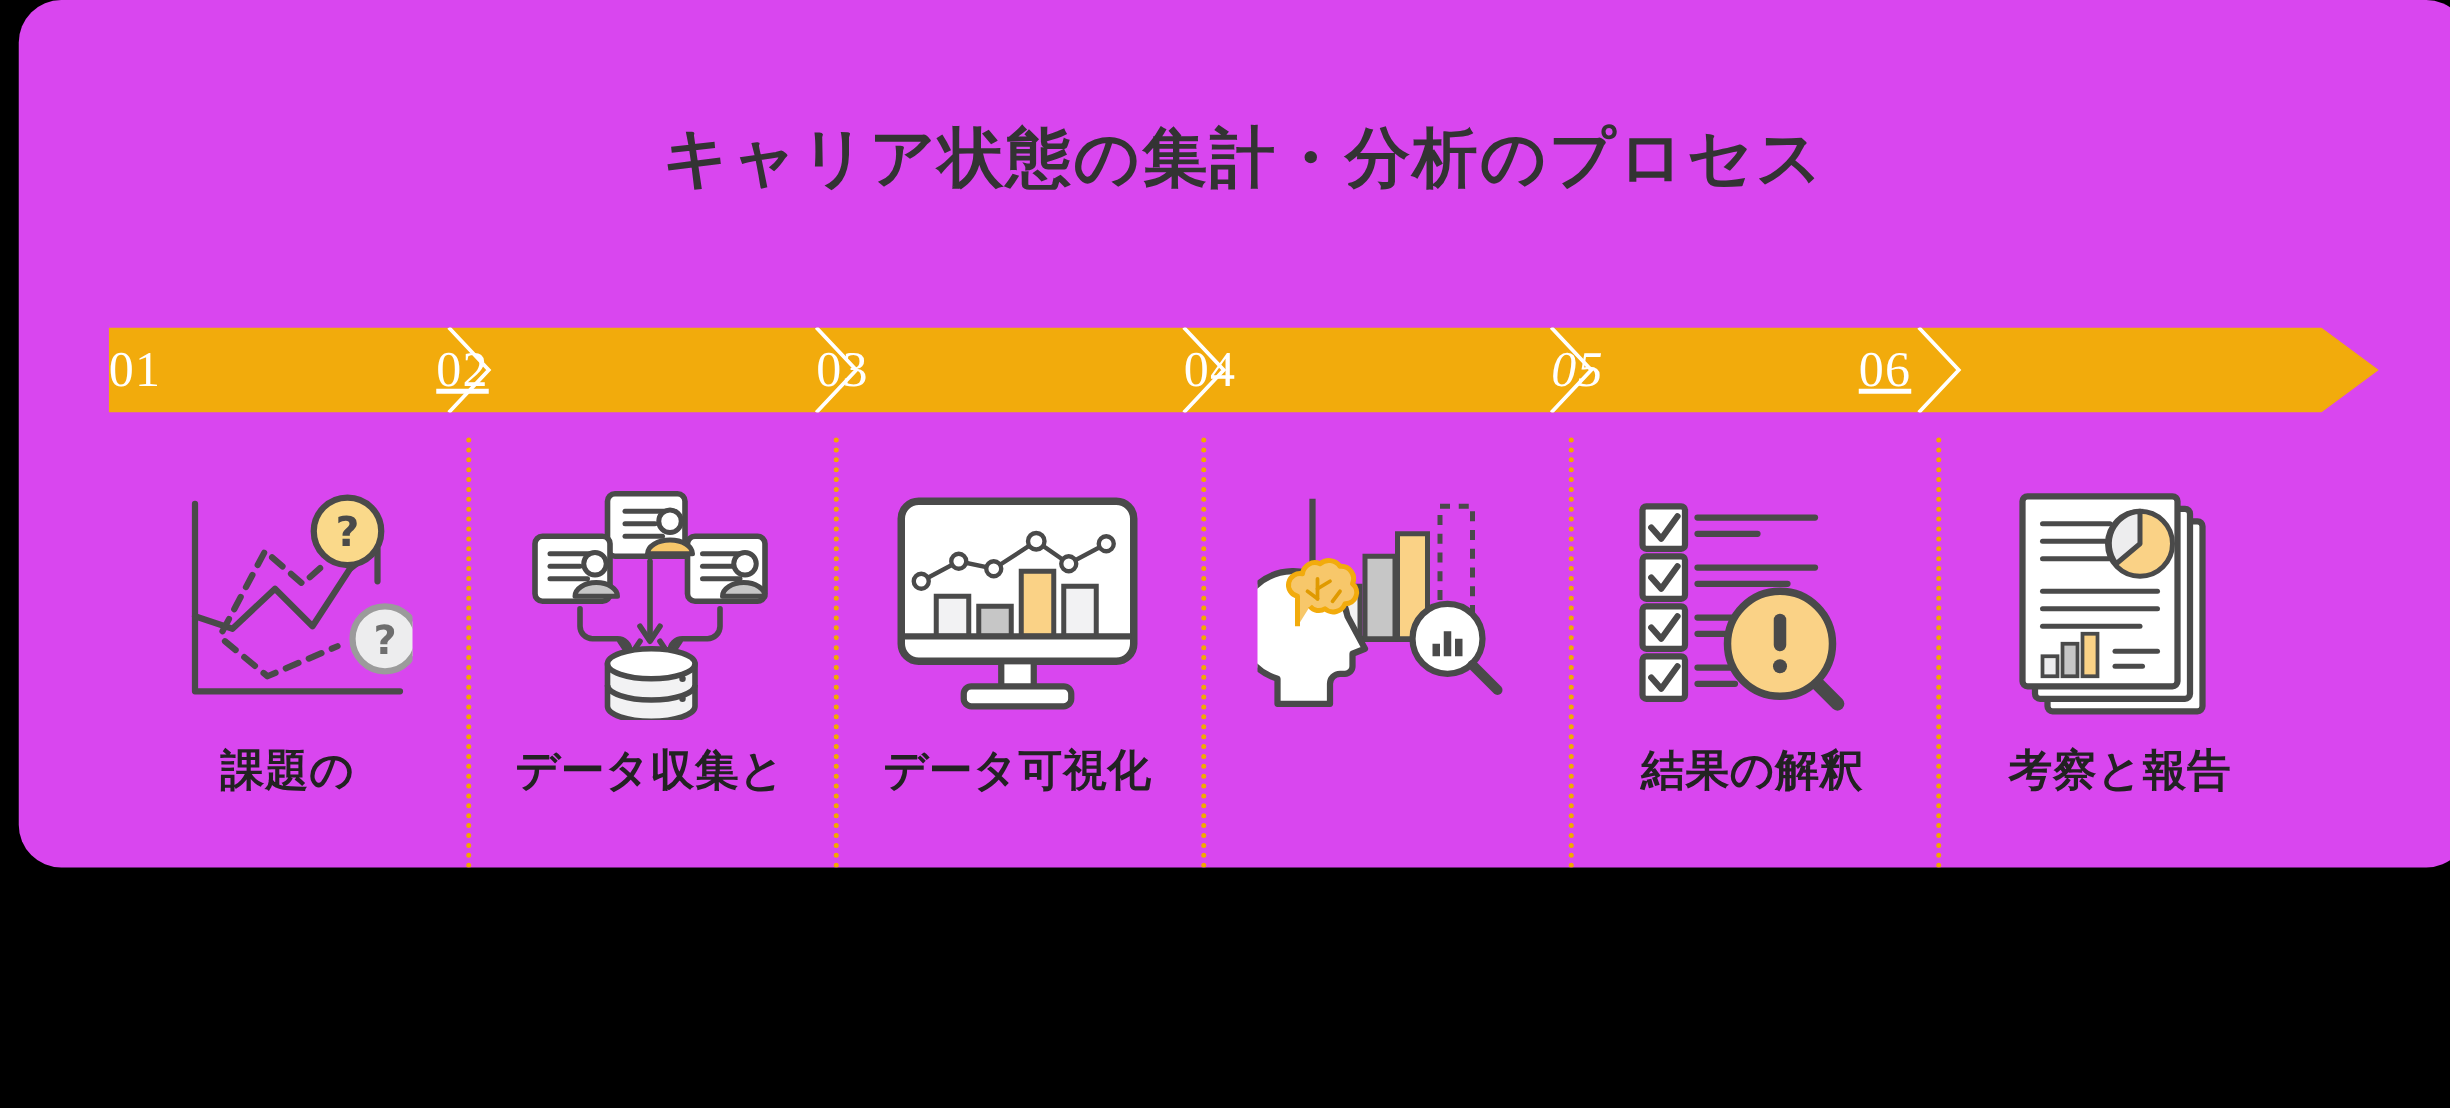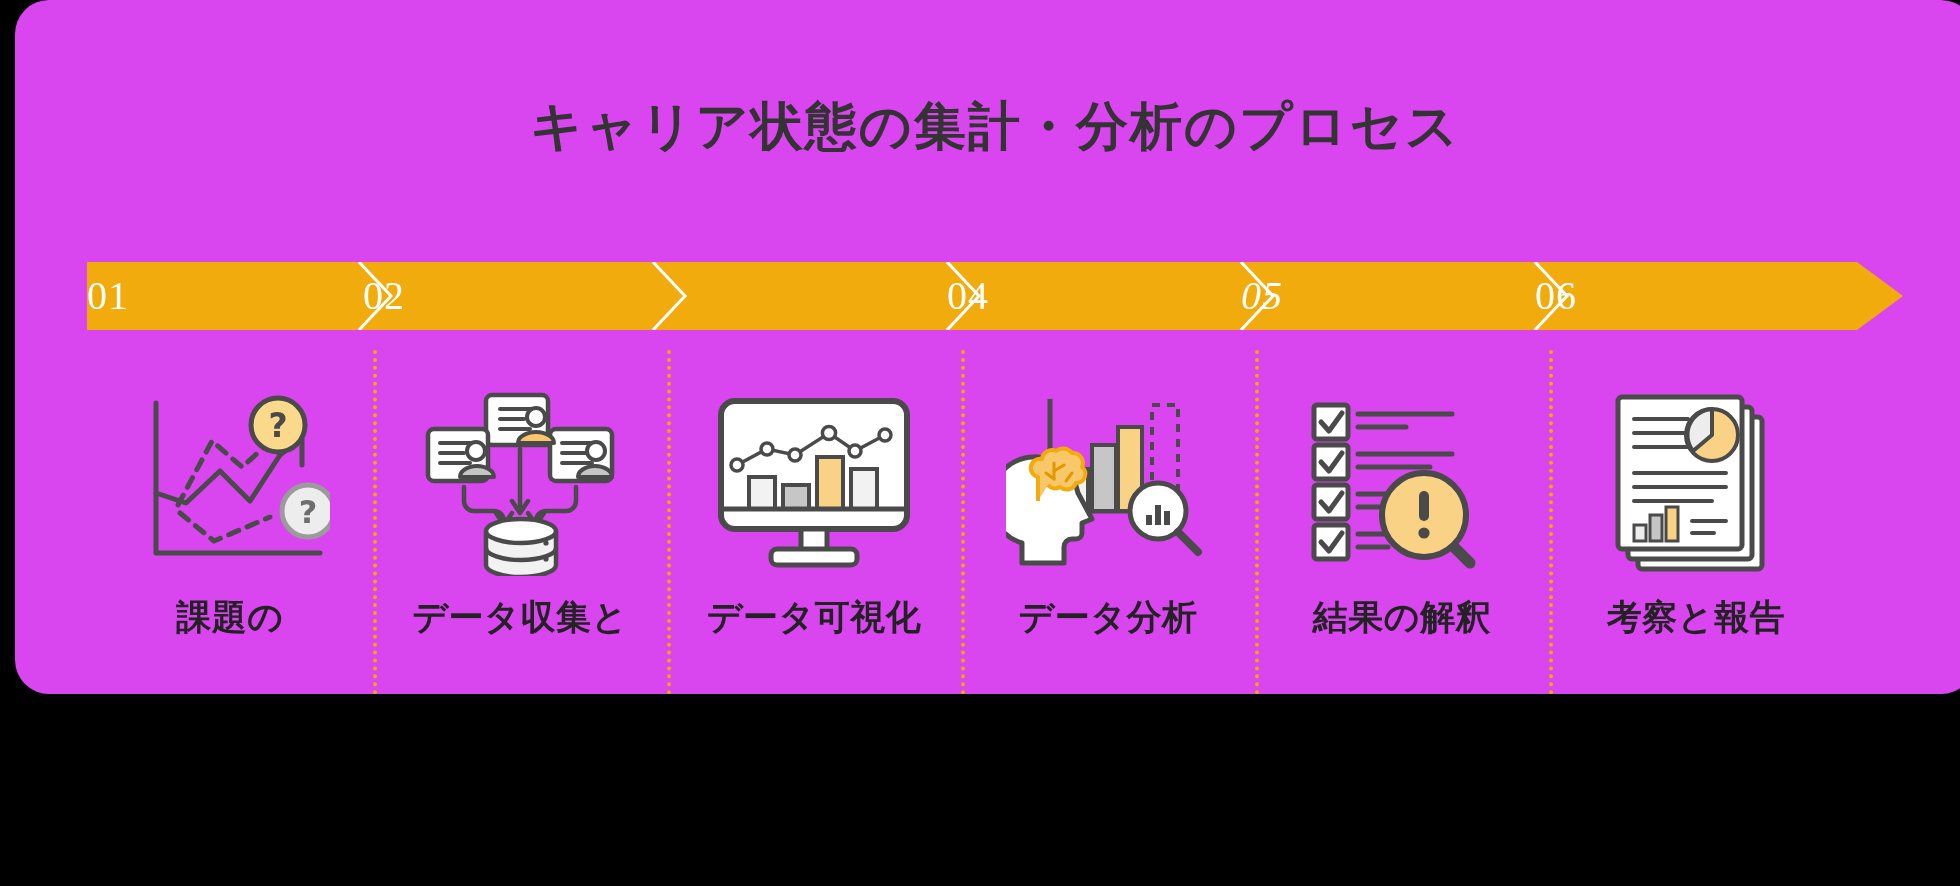--- a/index.html
+++ b/index.html
@@ -94,24 +94,25 @@
         <polyline points="272,0 304,34 272,68"></polyline>
         <polyline points="566,0 598,34 566,68"></polyline>
         <polyline points="860,0 892,34 860,68"></polyline>
         <polyline points="1154,0 1186,34 1154,68"></polyline>
         <polyline points="1448,0 1480,34 1448,68"></polyline>
       </g>
     </svg>
   </div>
 
   <div class="step-num" style="left:72px;width:272px;">01</div>
-  <div class="step-num" style="left:348px;width:280px;">02</div>
+  <div class="step-num" style="left:334px;width:280px;text-decoration:underline;">02</div>
+  <div class="step-num" style="left:638px;width:280px;">03</div>
   <div class="step-num" style="left:932px;width:280px;">04</div>
   <div class="step-num" style="left:1226px;width:280px;font-style:italic;">05</div>
-  <div class="step-num" style="left:1520px;width:280px;">06</div>
+  <div class="step-num" style="left:1472px;width:280px;text-decoration:underline;">06</div>
 
   <div class="divider" style="left:358px;"></div>
   <div class="divider" style="left:652px;"></div>
   <div class="divider" style="left:946px;"></div>
   <div class="divider" style="left:1240px;"></div>
   <div class="divider" style="left:1534px;"></div>
 
   <div class="col" style="left:72px;width:286px;">
     <div class="icon-box">
       <svg width="200" height="180" viewBox="0 0 200 180" xmlns="http://www.w3.org/2000/svg">
@@ -229,23 +230,20 @@
         </g>
         <circle cx="152" cy="120" r="28" fill="#FFFFFF" stroke="#4A4A4A" stroke-width="5"></circle>
         <g fill="#4A4A4A">
           <rect x="140" y="124" width="6" height="10"></rect>
           <rect x="149" y="114" width="6" height="20"></rect>
           <rect x="158" y="120" width="6" height="14"></rect>
         </g>
         <line x1="172" y1="141" x2="192" y2="161" stroke="#4A4A4A" stroke-width="8" stroke-linecap="round"></line>
       </svg>
     </div>
-    <div class="col-label">
-      <div>データ分析</div>
-    </div>
   </div>
 
   <div class="col" style="left:1534px;width:294px;">
     <div class="icon-box">
       <svg width="200" height="185" viewBox="0 0 200 185" xmlns="http://www.w3.org/2000/svg">
         <rect x="42" y="26" width="124" height="152" rx="4" fill="#FFFFFF" stroke="#4A4A4A" stroke-width="5"></rect>
         <rect x="32" y="16" width="124" height="152" rx="4" fill="#FFFFFF" stroke="#4A4A4A" stroke-width="5"></rect>
         <rect x="22" y="6" width="124" height="152" rx="4" fill="#FFFFFF" stroke="#4A4A4A" stroke-width="5"></rect>
         <g stroke="#4A4A4A" stroke-width="4" stroke-linecap="round">
           <line x1="38" y1="28" x2="92" y2="28"></line>

